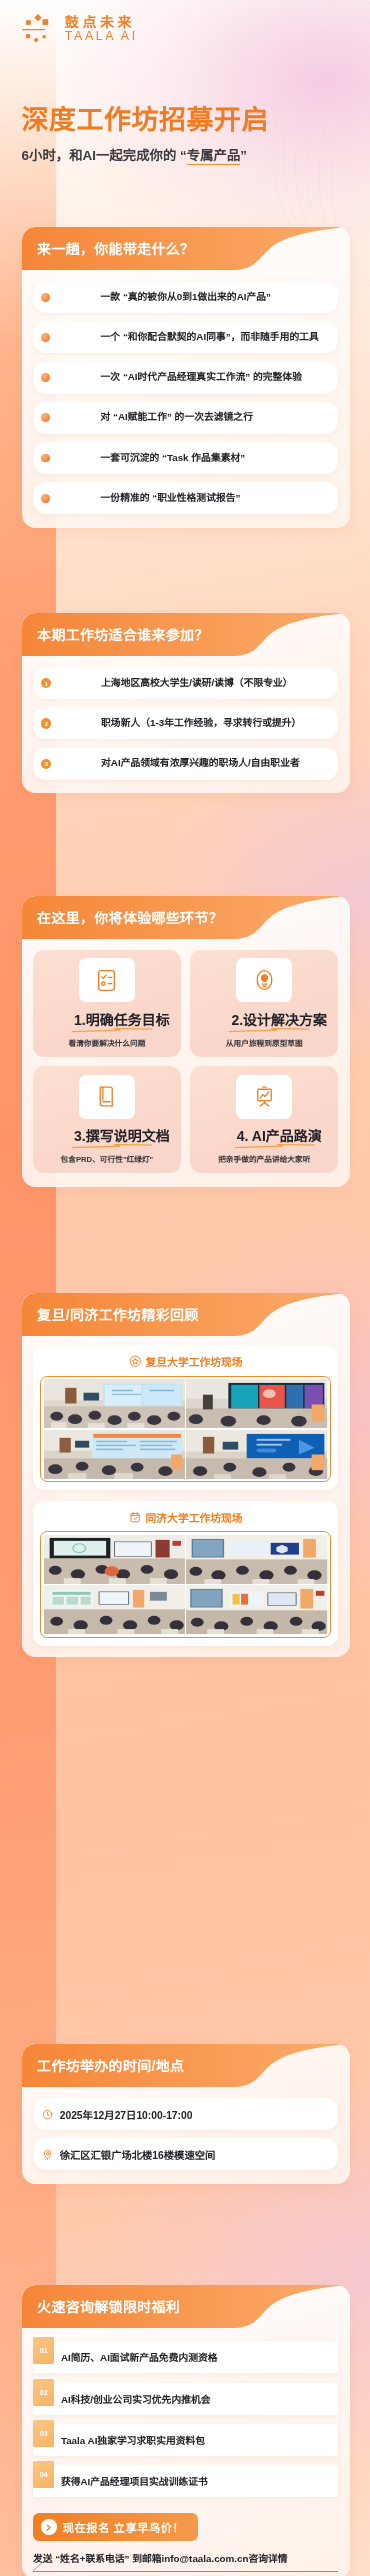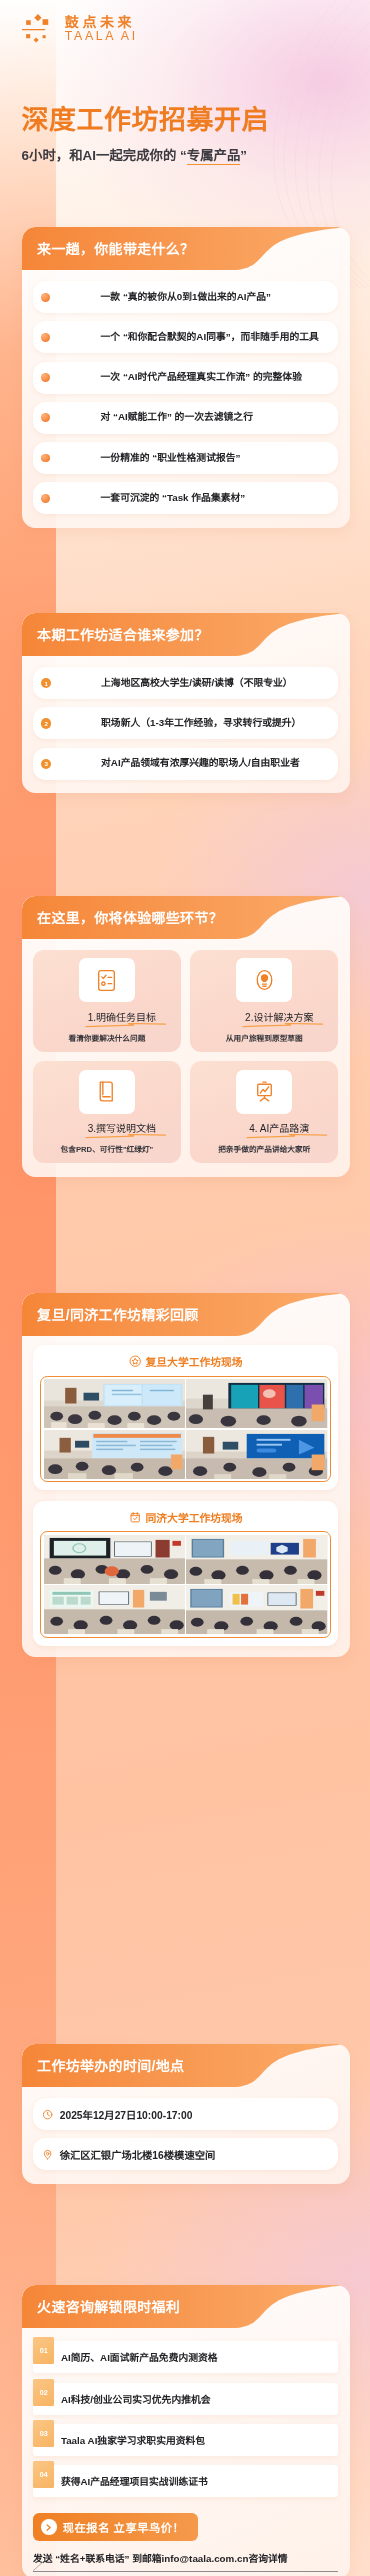--- a/index.html
+++ b/index.html
@@ -62,21 +62,21 @@
          display:flex; align-items:center; justify-content:center; }
   .pill-txt { font-size:9.8px; font-weight:700; color:#232327; line-height:1.3; }
 
   
   .steps { padding:9.3px 11.3px 13.4px 11.3px; display:grid; grid-template-columns:1fr 1fr; gap:9.3px; }
   .step { background:linear-gradient(160deg,#fce0d2,#fad7ca 60%,#f9d6cd);
           border-radius:11.3px; padding:8.2px 5.2px 9.3px; text-align:center; }
   .step-icon { width:56px; height:44px; margin:0 auto 6.2px; background:#fff; border-radius:7.2px;
                display:flex; align-items:center; justify-content:center; }
   .step-icon svg { width:25px; height:25px; }
-  .step-title { font-size:10px; font-weight:400; color:#1f1f24; position:relative; display:inline-block; padding-bottom:3.6px;margin-left:30px; }
+  .step-title { font-size:14px; font-weight:700; color:#1f1f24; position:relative; display:inline-block; padding-bottom:3.6px;margin-left:30px; }
   .step-title .zig { position:absolute; left:-3.1px; right:-3.1px; bottom:-0.5px; height:4.6px; }
   .step-desc { margin-top:4.6px; font-size:7.7px; font-weight:700; color:#35353b; }
 
   
   .gal-wrap { padding:7.2px 11.3px 11.3px; display:flex; flex-direction:column; gap:10.3px; }
   .gal-card { background:#fff; border-radius:11.3px; padding:8.2px 7.2px 8.2px; box-shadow:0 1.5px 5.2px rgba(222,146,100,.12); }
   .gal-head { display:flex; align-items:center; justify-content:center; gap:4.6px; margin-bottom:6.2px; }
   .gal-head svg { width:12.4px; height:12.4px; }
   .gal-head span { font-size:10.8px; font-weight:900; color:#ef7f23; }
   .gal-frame { border:1px solid #ef8c33; border-radius:7.2px; padding:2.6px; }
@@ -175,25 +175,25 @@
     <div class="pill">
       <span class="dot"></span>
       <span class="pill-txt">一次 “AI时代产品经理真实工作流” 的完整体验</span>
       </div>
     <div class="pill">
       <span class="dot"></span>
       <span class="pill-txt">对 “AI赋能工作” 的一次去滤镜之行</span>
       </div>
     <div class="pill">
       <span class="dot"></span>
+      <span class="pill-txt">一套可沉淀的 “Task 作品集素材”</span>
+      </div>
+    <div class="pill">
+      <span class="dot"></span>
       <span class="pill-txt">一份精准的 “职业性格测试报告”</span>
-      </div>
-    <div class="pill">
-      <span class="dot"></span>
-      <span class="pill-txt">一套可沉淀的 “Task 作品集素材”</span>
       </div>
   </div>
 </div>
 
 <div class="section" style="top:613px;">
   <div class="banner">
     <svg class="bgfill" viewBox="0 0 636 84" preserveAspectRatio="none">
       <defs>
           <linearGradient id="g2" x1="0" y1="0" x2="1" y2="0">
         <stop offset="0" stop-color="#f58638"></stop>

